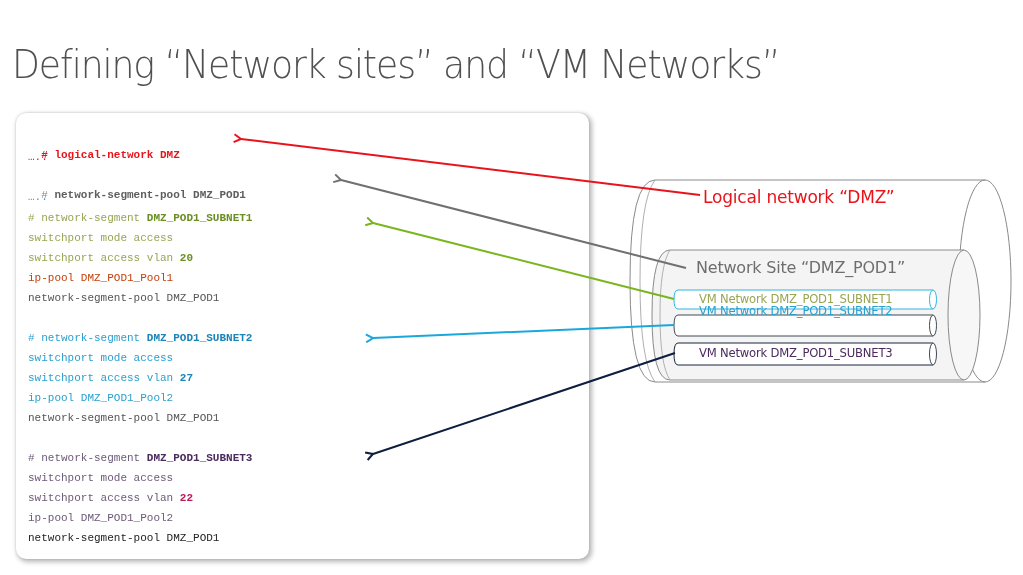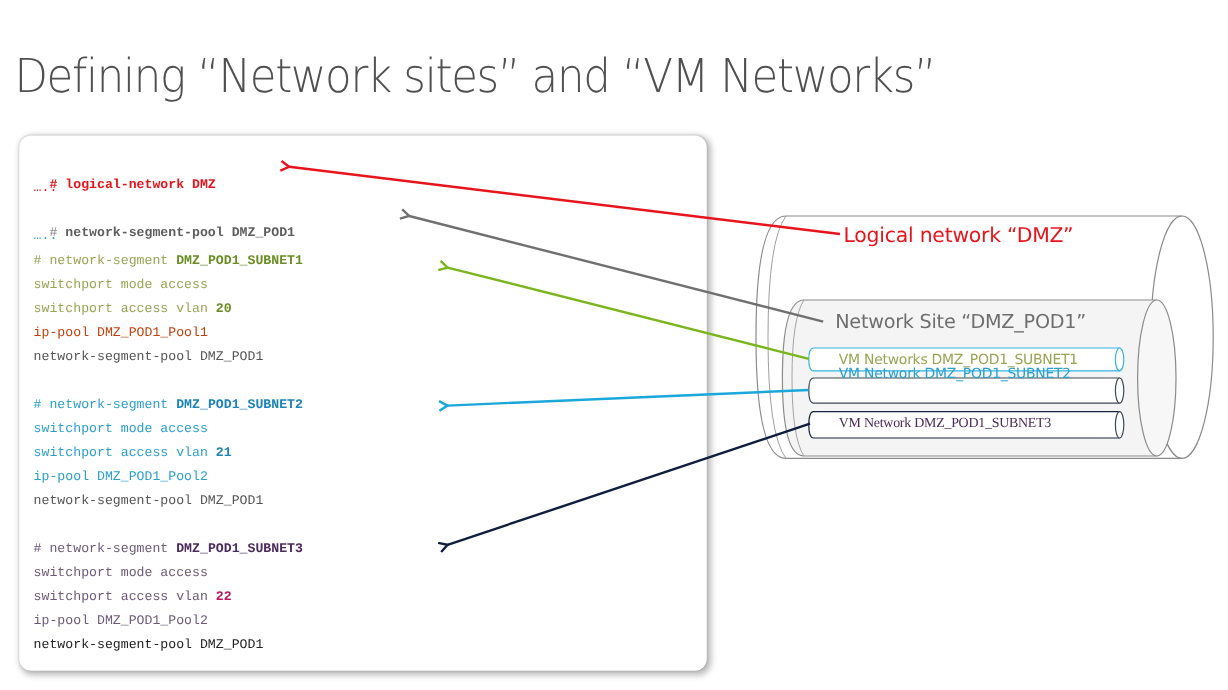--- a/index.html
+++ b/index.html
@@ -49,21 +49,21 @@
 <div class="code-line" style="top:189px;color:#2aa0cf;font-size:11px;">…..</div>
 
 <div class="code-line" style="top:210px;color:#98a553;"><span># network-segment </span><span class="b" style="color:#6b8e23">DMZ_POD1_SUBNET1</span></div>
 <div class="code-line" style="top:230px;color:#98a553;">switchport mode access</div>
 <div class="code-line" style="top:250px;color:#98a553;"><span>switchport access vlan </span><span class="b" style="color:#6b8e23">20</span></div>
 <div class="code-line" style="top:270px;color:#c2410c;">ip-pool DMZ_POD1_Pool1</div>
 <div class="code-line" style="top:290px;color:#555555;">network-segment-pool DMZ_POD1</div>
 
 <div class="code-line" style="top:330px;color:#2aa0cf;"><span># network-segment </span><span class="b" style="color:#1b84b8">DMZ_POD1_SUBNET2</span></div>
 <div class="code-line" style="top:350px;color:#2aa0cf;">switchport mode access</div>
-<div class="code-line" style="top:370px;color:#2aa0cf;"><span>switchport access vlan </span><span class="b" style="color:#1b84b8">21</span></div>
+<div class="code-line" style="top:370px;color:#2aa0cf;"><span>switchport access vlan </span><span class="b" style="color:#1b84b8">27</span></div>
 <div class="code-line" style="top:390px;color:#2aa0cf;">ip-pool DMZ_POD1_Pool2</div>
 <div class="code-line" style="top:410px;color:#555555;">network-segment-pool DMZ_POD1</div>
 
 <div class="code-line" style="top:450px;color:#6d5a78;"><span># network-segment </span><span class="b" style="color:#4b2a5e">DMZ_POD1_SUBNET3</span></div>
 <div class="code-line" style="top:470px;color:#6d5a78;">switchport mode access</div>
 <div class="code-line" style="top:490px;color:#6d5a78;"><span>switchport access vlan </span><span class="b" style="color:#be185d">22</span></div>
 <div class="code-line" style="top:510px;color:#6d5a78;">ip-pool DMZ_POD1_Pool2</div>
 <div class="code-line" style="top:530px;color:#222222;">network-segment-pool DMZ_POD1</div>
 
 <svg class="diagram" width="1023" height="575" viewBox="0 0 1023 575">
@@ -112,15 +112,15 @@
 
   <line x1="700" y1="195" x2="241" y2="139" stroke="#e8141b" stroke-width="2" marker-end="url(#ah-red)"></line>
   <line x1="686" y1="268" x2="341" y2="180" stroke="#707070" stroke-width="2" marker-end="url(#ah-grey)"></line>
   <line x1="674" y1="299" x2="373" y2="223" stroke="#7ab51d" stroke-width="2" marker-end="url(#ah-green)"></line>
   <line x1="674" y1="325" x2="373" y2="338" stroke="#1aa8dc" stroke-width="2" marker-end="url(#ah-blue)"></line>
   <line x1="675" y1="353" x2="373" y2="454" stroke="#0f1e3c" stroke-width="2" marker-end="url(#ah-navy)"></line>
 </svg>
 
 <div class="lbl logical-lbl">Logical network “DMZ”</div>
 <div class="lbl site-lbl">Network Site “DMZ_POD1”</div>
-<div class="lbl vm-lbl" style="top:292px;color:#98a553;">VM Networks DMZ_POD1_SUBNET1</div>
+<div class="lbl vm-lbl" style="top:292px;color:#98a553;">VM Network DMZ_POD1_SUBNET1</div>
 <div class="lbl vm-lbl" style="top:304px;color:#2aa0cf;">VM Network DMZ_POD1_SUBNET2</div>
-<div class="lbl vm-lbl" style="top:346px;color:#4b2a5e;font-family:Liberation Serif, serif;">VM Network DMZ_POD1_SUBNET3</div>
+<div class="lbl vm-lbl" style="top:346px;color:#4b2a5e;">VM Network DMZ_POD1_SUBNET3</div>
 
 </body></html>

